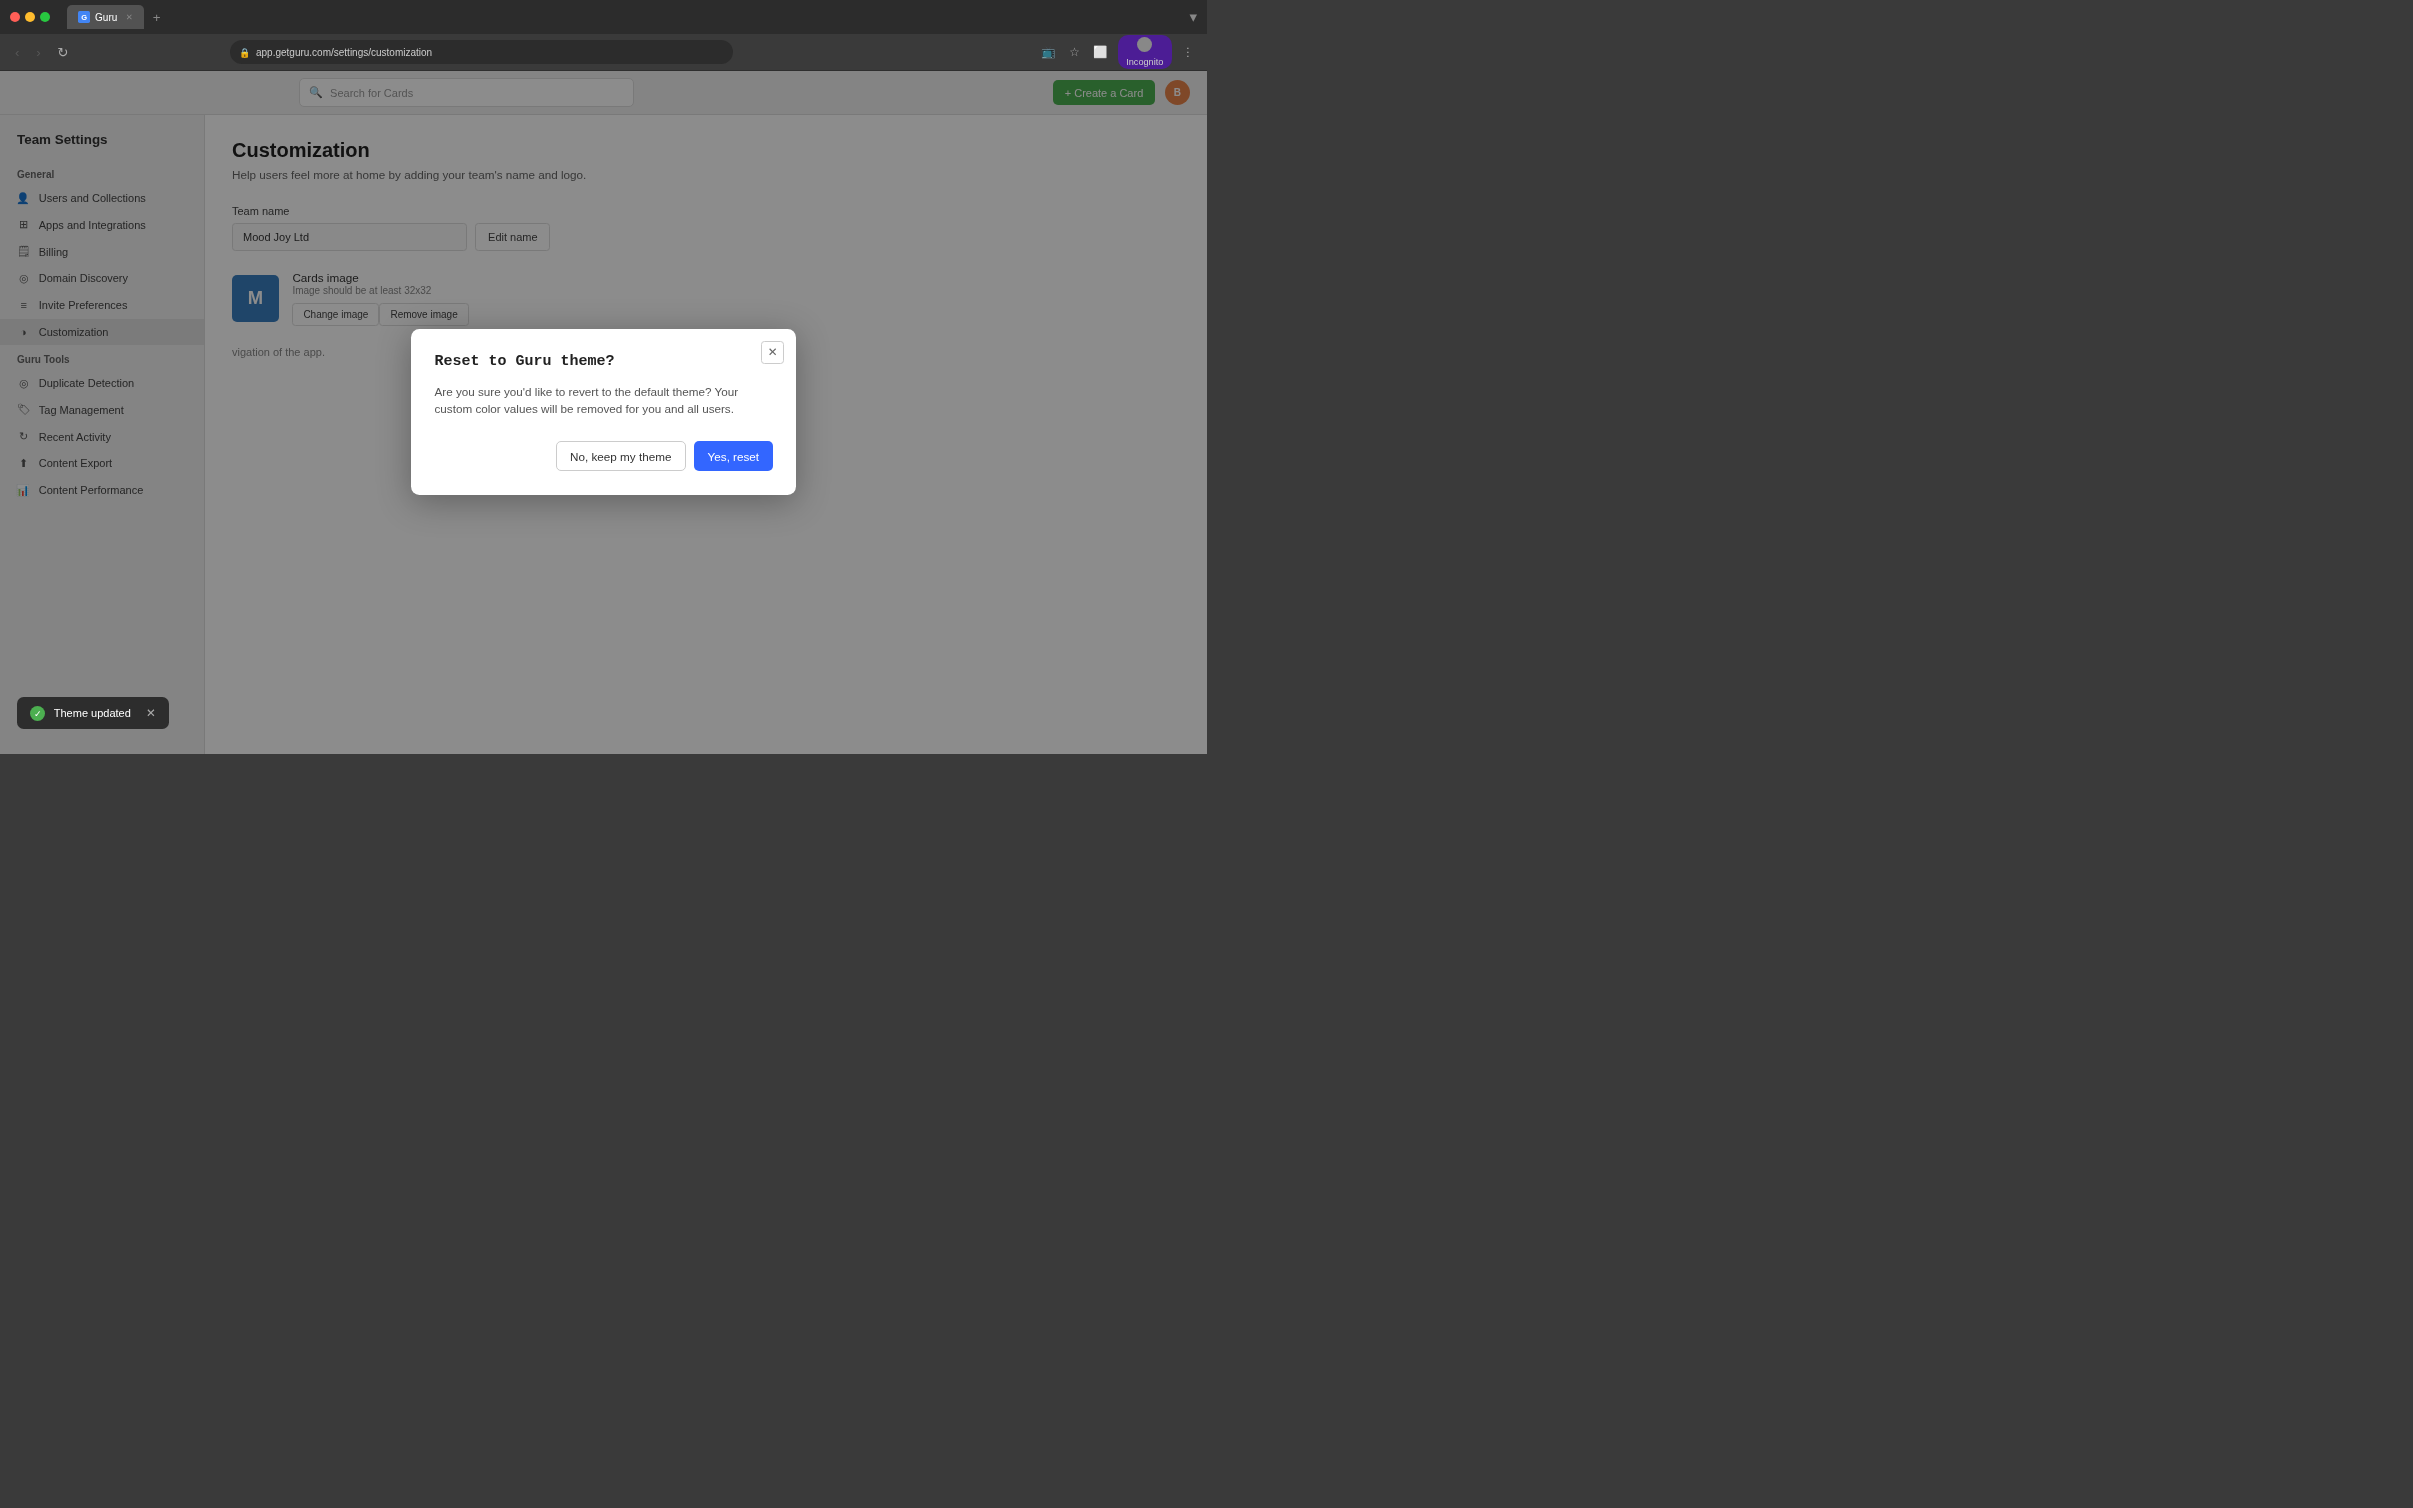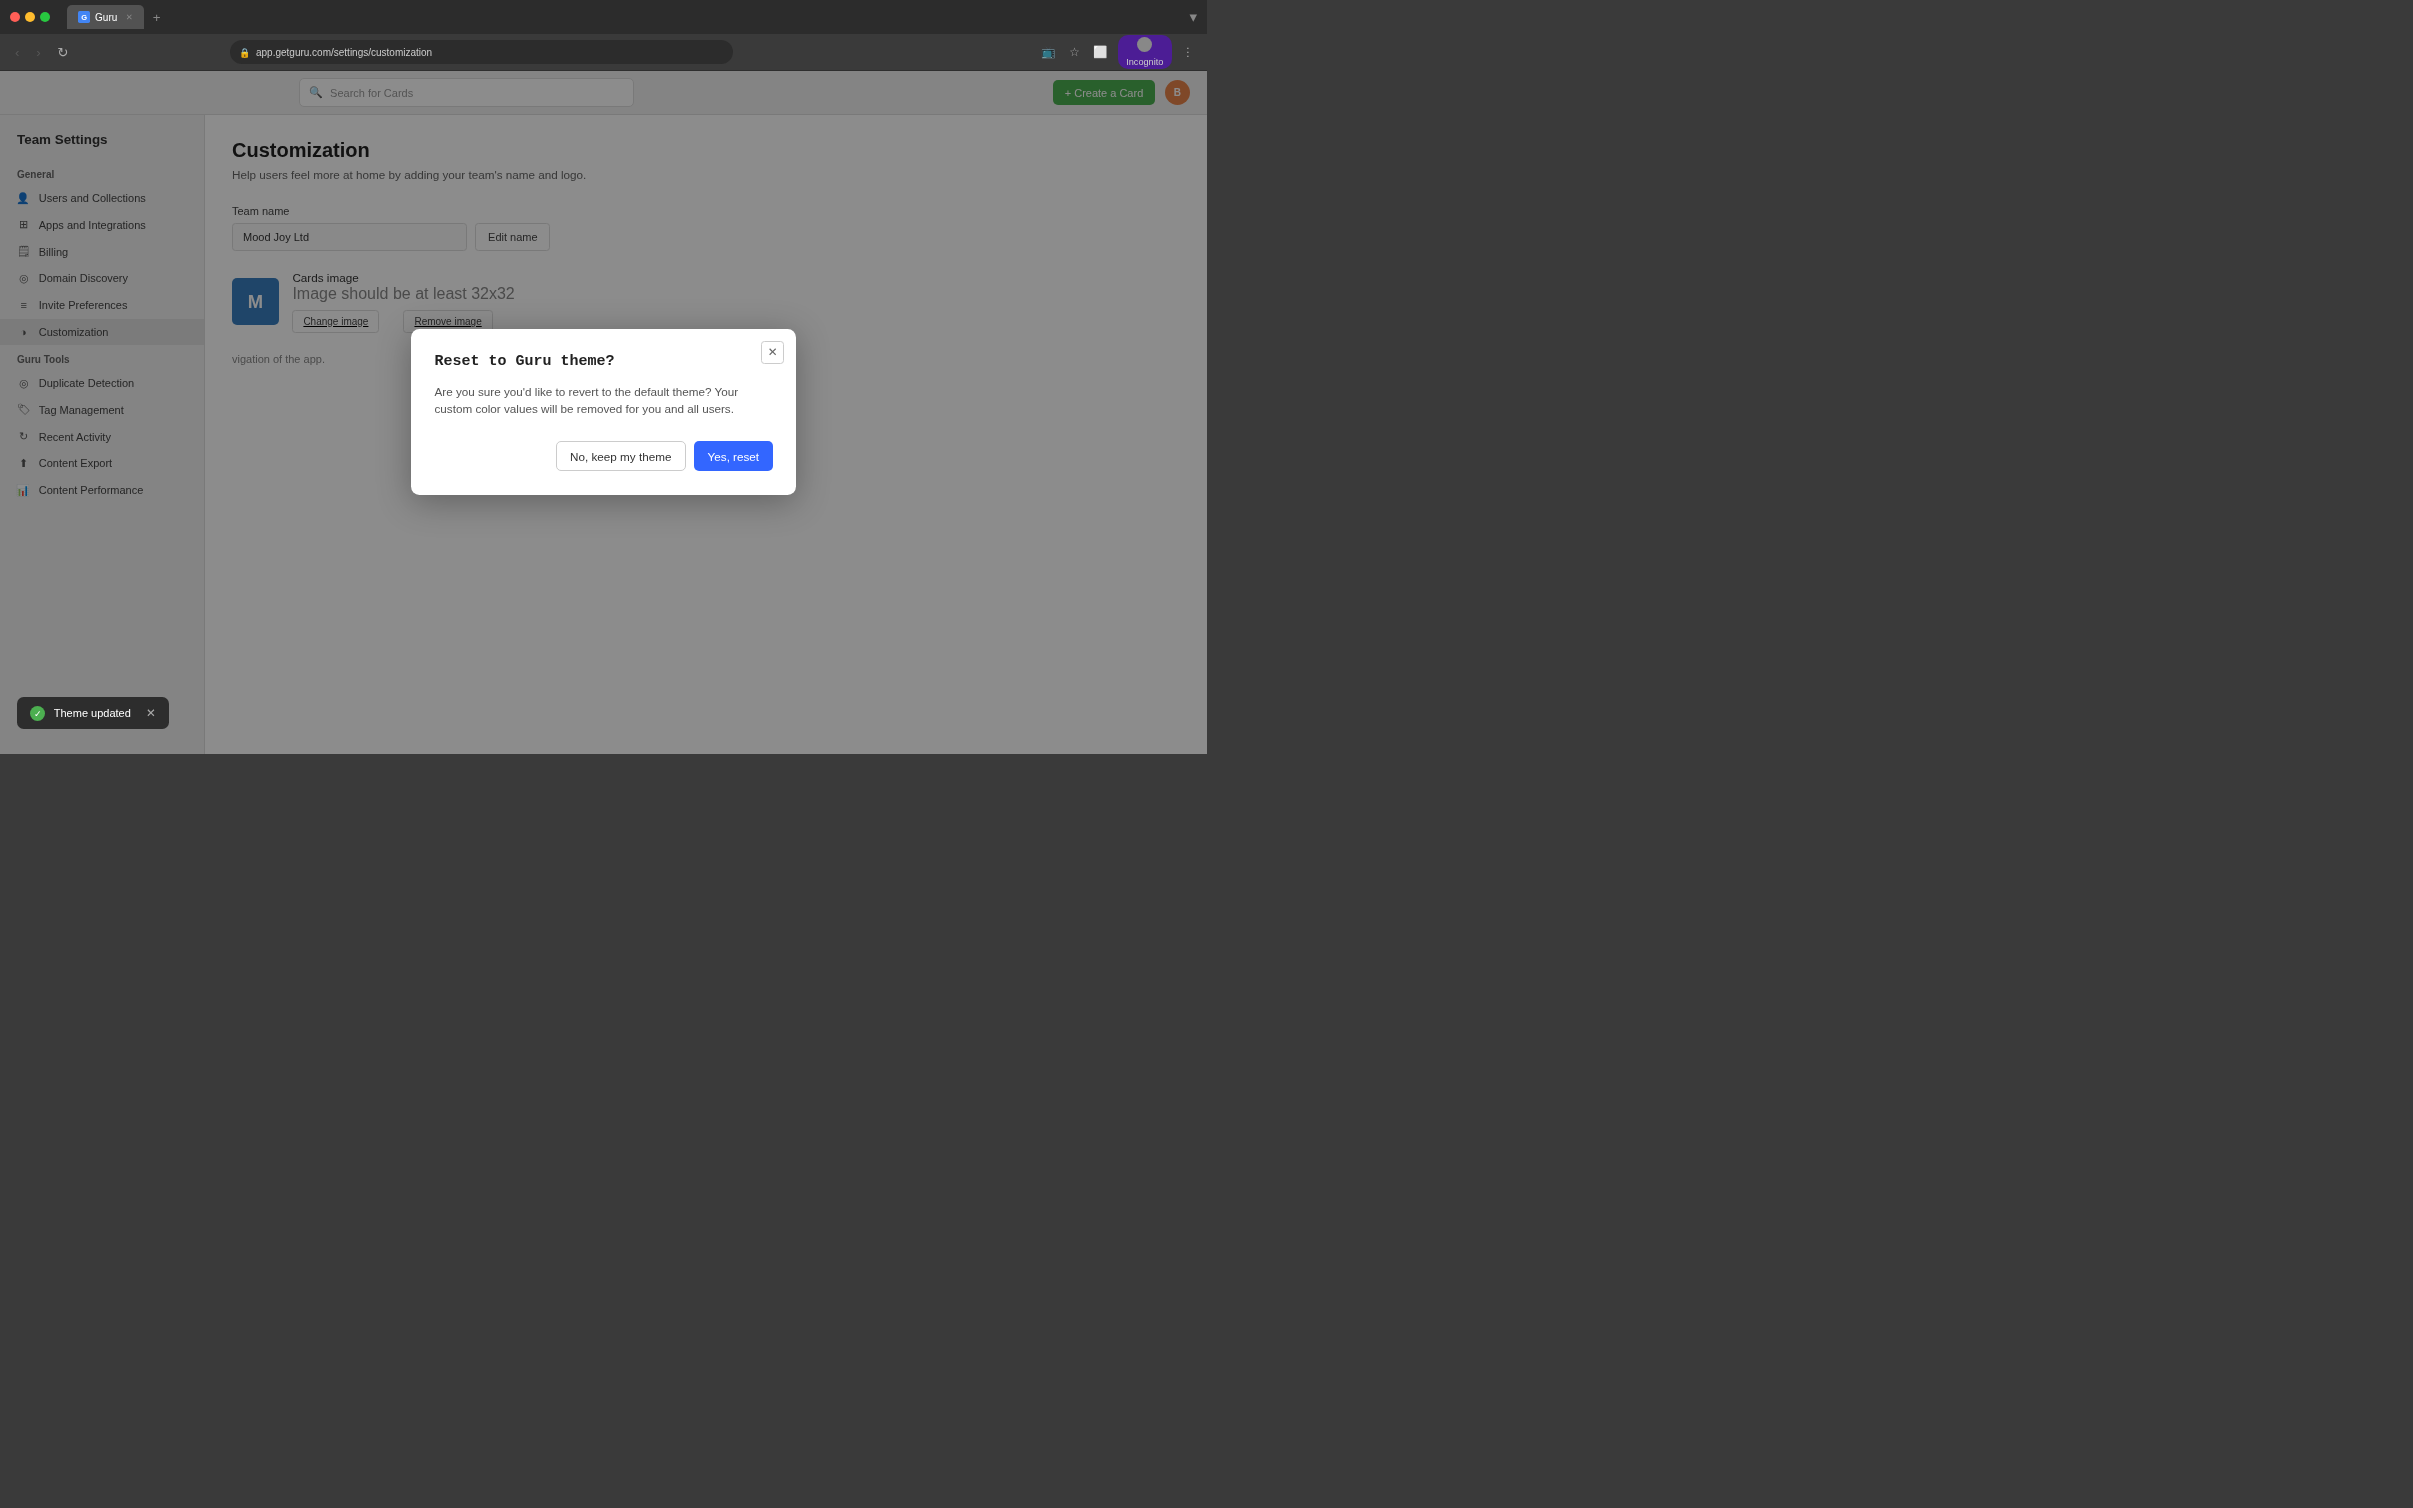--- a/index.html
+++ b/index.html
@@ -244,22 +244,22 @@
     }
     .team-logo {
       width: 47px; height: 47px;
       background: #3a7fbf;
       border-radius: 5px;
       display: flex; align-items: center; justify-content: center;
       color: #fff; font-size: 18.4px; font-weight: bold;
     }
     .team-image-info { flex: 1; }
     .team-image-title { font-size: 11.7px; font-weight: 500; color: #333; margin-bottom: 1.7px; }
-    .team-image-desc { font-size: 16px; color: #888; margin-bottom: 6.7px; }
-    .team-image-btns { display: flex; gap: 24px; text-decoration: underline; }
+    .team-image-desc { font-size: 10px; color: #888; margin-bottom: 6.7px; }
+    .team-image-btns { display: flex; gap: 0; }
     .img-btn {
       background: #fff; border: 0.8px solid #ddd; border-radius: 3.4px;
       padding: 5px 10px; font-size: 10px; color: #444; cursor: pointer;
     }
 
     
     .overlay {
       position: absolute;
       top: 70px;
       left: 0; right: 0; bottom: 0;

